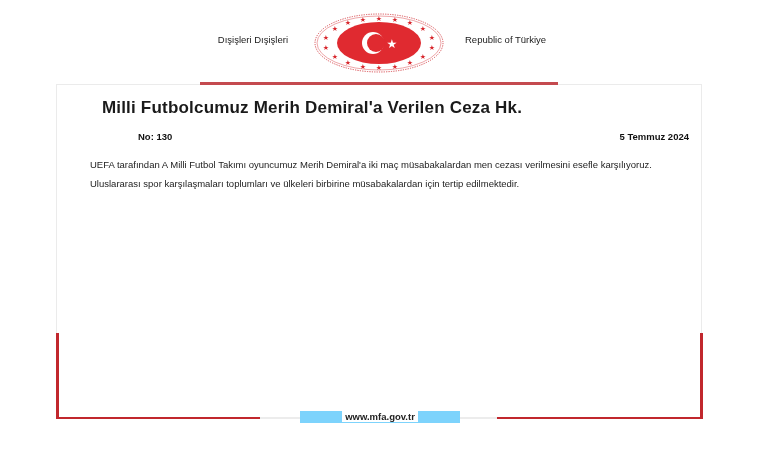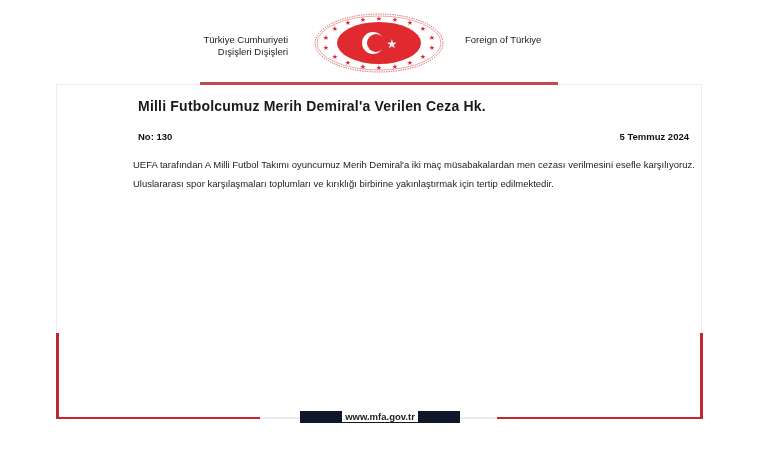--- a/index.html
+++ b/index.html
@@ -21,41 +21,40 @@
     border:1.5px solid #ebebeb; border-bottom:none; box-sizing:border-box;
   }
   .red-top { position:absolute; left:200px; top:82px; width:358px; height:3px; background:#c44a4f; }
   .red-left { position:absolute; left:56px; top:333px; width:2.5px; height:86px; background:#c1272d; }
   .red-right { position:absolute; left:700px; top:333px; width:2.5px; height:86px; background:#c1272d; }
   .red-bl { position:absolute; left:56px; top:417px; width:204px; height:2px; background:#c1272d; }
   .red-br { position:absolute; left:497px; top:417px; width:206px; height:2px; background:#c1272d; }
   .gray-bc { position:absolute; left:260px; top:417px; width:237px; height:1.5px; background:#ececec; }
   .url {
     position:absolute; left:300px; top:411px; width:160px; text-align:center;
-    font-size:9.5px; font-weight:bold; color:#222; background:#0f172a; line-height:12px;
+    font-size:9.5px; font-weight:bold; color:#222; background:#7dd3fc; line-height:12px;
   }
   .url span { background:#fff; padding:0 3px; }
   .title {
     position:absolute; left:56px; top:98px; width:512px; text-align:center;
-    font-size:14px; font-weight:bold; color:#1a1a1a; letter-spacing:0.2px;
+    font-size:17px; font-weight:bold; color:#1a1a1a; letter-spacing:0.2px;
   }
   .no { position:absolute; left:98px; top:131px; font-size:9.5px; font-weight:bold; color:#111;padding-left:40px; }
   .date { position:absolute; right:71px; top:131px; font-size:9.5px; font-weight:bold; color:#111; }
   .body {
     position:absolute; left:90px; top:160px; width:575px;
-    font-size:9.5px; line-height:10px; color:#222; text-align:justify;margin-left:43px;
+    font-size:9.5px; line-height:10px; color:#222; text-align:justify;
   }
   .body p { margin:0 0 9px 0; text-align-last:left; }
   .body p.justify-first { text-align:justify; }
 </style>
 </head>
 <body>
 
 <div class="hdr-left">
-  <div>Türkiye Cumhuriyeti</div>
   <div>Dışişleri Dışişleri</div>
 </div>
 
 <svg class="emblem" viewBox="0 0 132 60">
   <ellipse cx="66" cy="30" rx="64" ry="29" fill="none" stroke="#d84a4f" stroke-width="1" stroke-dasharray="1.2 1.2"></ellipse>
   <ellipse cx="66" cy="30" rx="62" ry="27" fill="none" stroke="#e06a6e" stroke-width="0.6"></ellipse>
   <g fill="#d8262c" font-size="7" font-family="DejaVu Sans, sans-serif" text-anchor="middle">
     <text x="66" y="8">★</text>
     <text x="50" y="9">★</text>
       <text x="82" y="9">★</text>
@@ -75,33 +74,33 @@
       <text x="82" y="56">★</text>
     <text x="66" y="57">★</text>
   </g>
   <ellipse cx="66" cy="30" rx="42" ry="21" fill="#e02a30"></ellipse>
   <circle cx="60" cy="30" r="11" fill="#ffffff"></circle>
   <circle cx="63" cy="30" r="9" fill="#e02a30"></circle>
   <text x="79" y="34.5" fill="#ffffff" font-size="12" font-family="DejaVu Sans, sans-serif" text-anchor="middle">★</text>
 </svg>
 
 <div class="hdr-right">
-  <div>Foreign of Türkiye</div>
+  <div>Republic of Türkiye</div>
 </div>
 
 <div class="frame"></div>
 <div class="red-top"></div>
 <div class="red-left"></div>
 <div class="red-right"></div>
 <div class="red-bl"></div>
 <div class="gray-bc"></div>
 <div class="red-br"></div>
 
 <div class="title">Milli Futbolcumuz Merih Demiral'a Verilen Ceza Hk.</div>
 <div class="no">No: 130</div>
 <div class="date">5 Temmuz 2024</div>
 
 <div class="body">
   <p class="justify-first">UEFA tarafından A Milli Futbol Takımı oyuncumuz Merih Demiral'a iki maç müsabakalardan men cezası verilmesini esefle karşılıyoruz.</p>
-  <p>Uluslararası spor karşılaşmaları toplumları ve kırıklığı birbirine yakınlaştırmak için tertip edilmektedir.</p>
+  <p>Uluslararası spor karşılaşmaları toplumları ve ülkeleri birbirine müsabakalardan için tertip edilmektedir.</p>
 </div>
 
 <div class="url"><span>www.mfa.gov.tr</span></div>
 
 </body></html>

